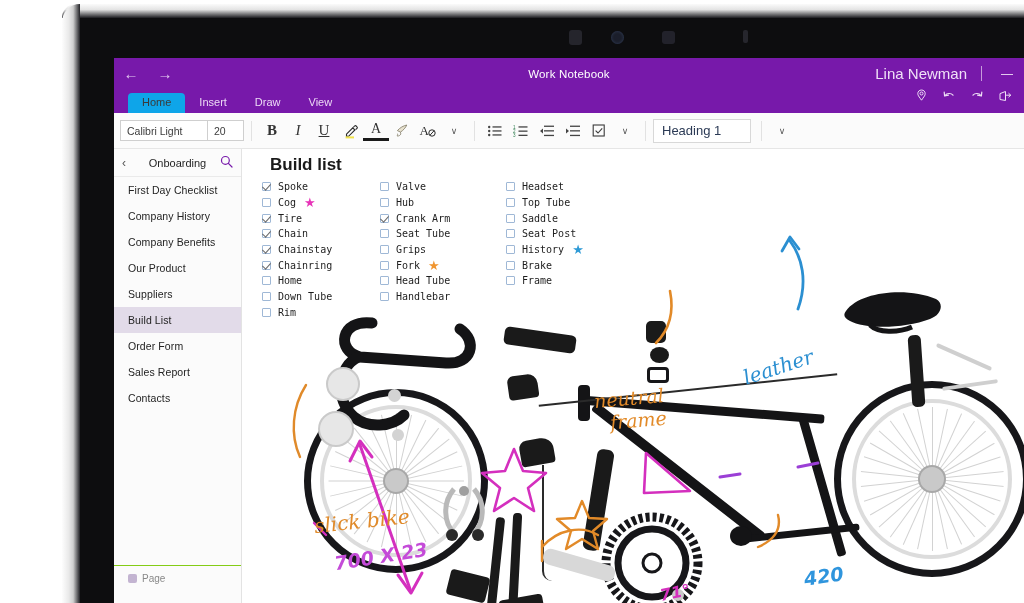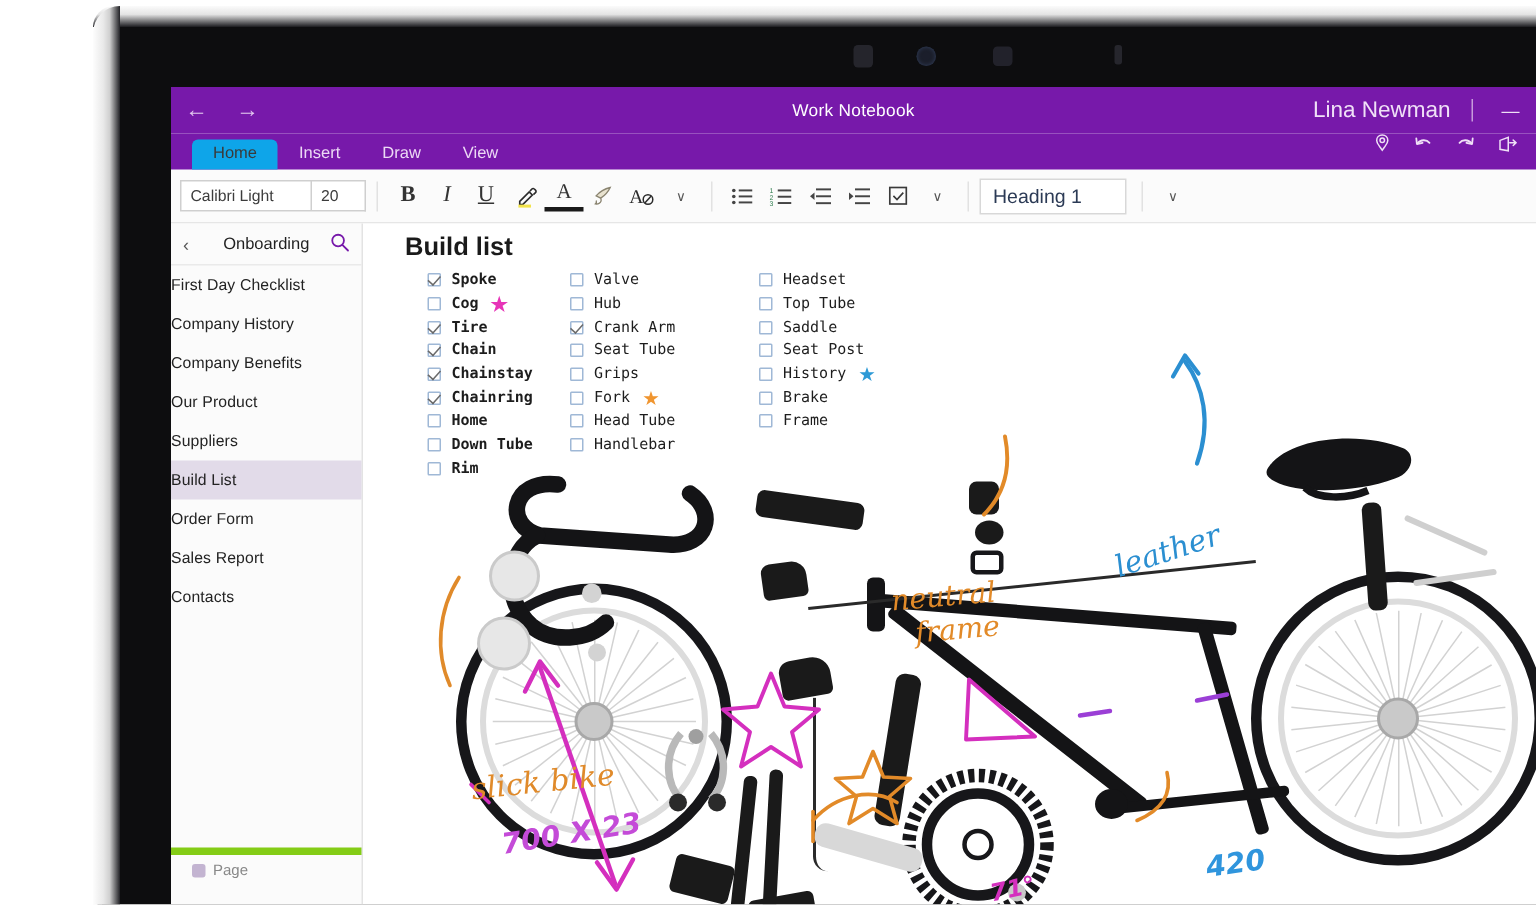--- a/index.html
+++ b/index.html
@@ -111,41 +111,41 @@
   
   #sidebar { width: 128px; background: #fbfbfb; border-right: 1px solid #e3e3e3; }
   #sidebar-head {
     height: 28px; display: flex; align-items: center; padding: 0 8px;
     border-bottom: 1px solid #eaeaea;
   }
   #sb-back { font-size: 12px; color: #555; width: 16px; }
   #sb-title { flex: 1; text-align: center; font-size: 11px; color: #1f1f1f; }
   #sb-search { width: 16px; text-align: right; color: #7719aa; font-size: 12px; }
   .sb-item {
-    height: 26px; display: flex; align-items: center; 
+    height: 26px; display: flex; align-items: center; padding-left: 14px;
     font-size: 10.5px; color: #232323; letter-spacing: .1px;
   }
   .sb-item.active { background: #e2dbe9; }
   #sb-bottom {
-    margin-top: 6px; border-top: 5px solid #84cc16; height: 26px;
+    margin-top: 6px; border-top: 1px solid #84cc16; height: 26px;
     display: flex; align-items: center; padding-left: 14px; gap: 5px;
   }
   #sb-bottom .dot { width: 9px; height: 9px; background: #8b6ea8; border-radius: 2px; opacity:.5;}
   #sb-bottom .lbl { font-size: 10px; color: #888; }
 
   
   #canvas { flex: 1; position: relative; background: #fff; overflow: hidden; }
   #page-title {
     position: absolute; left: 28px; top: 6px;
     font-size: 17px; color: #1a1a1a; font-weight: 600;
   }
 
   
   .col { position: absolute; top: 30px; }
-  #col0 { left: 43px; font-weight: bold; } #col1 { left: 138px; } #col2 { left: 264px; }
+  #col0 { left: 20px; } #col1 { left: 138px; } #col2 { left: 264px; }
   .todo { display: flex; align-items: center; height: 15.7px; }
   .cbox {
     width: 9px; height: 9px; border: 1px solid #9fb8d6; background: #fff;
     margin-right: 7px; position: relative; flex: none; border-radius: 1px;
   }
   .cbox.checked::after {
     content: ""; position: absolute; left: 1px; top: -1px; width: 4px; height: 7px;
     border: solid #6a6a6a; border-width: 0 1.4px 1.4px 0; transform: rotate(42deg);
   }
   .todo .txt {

